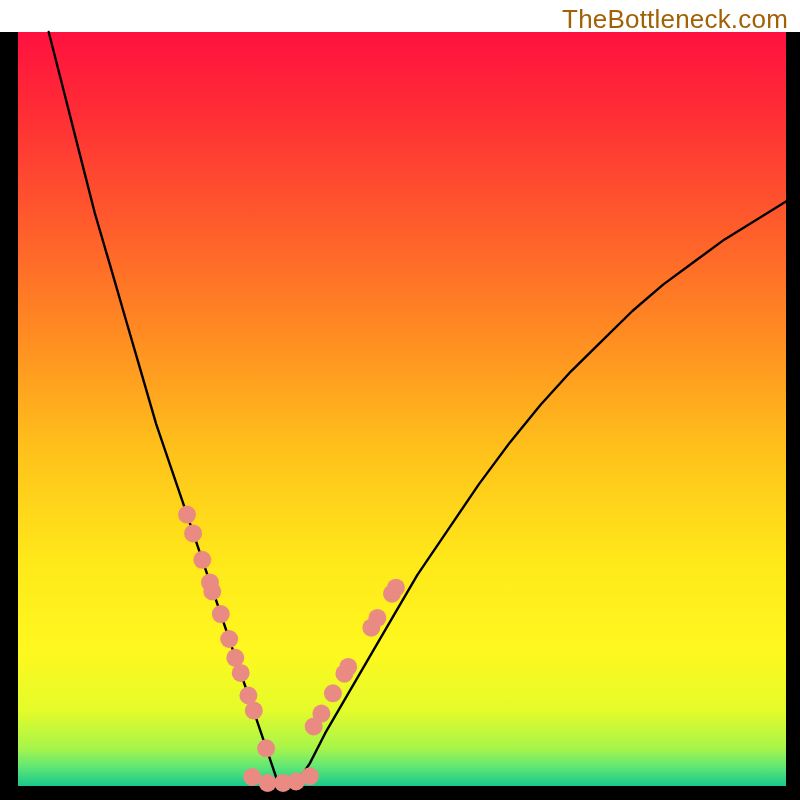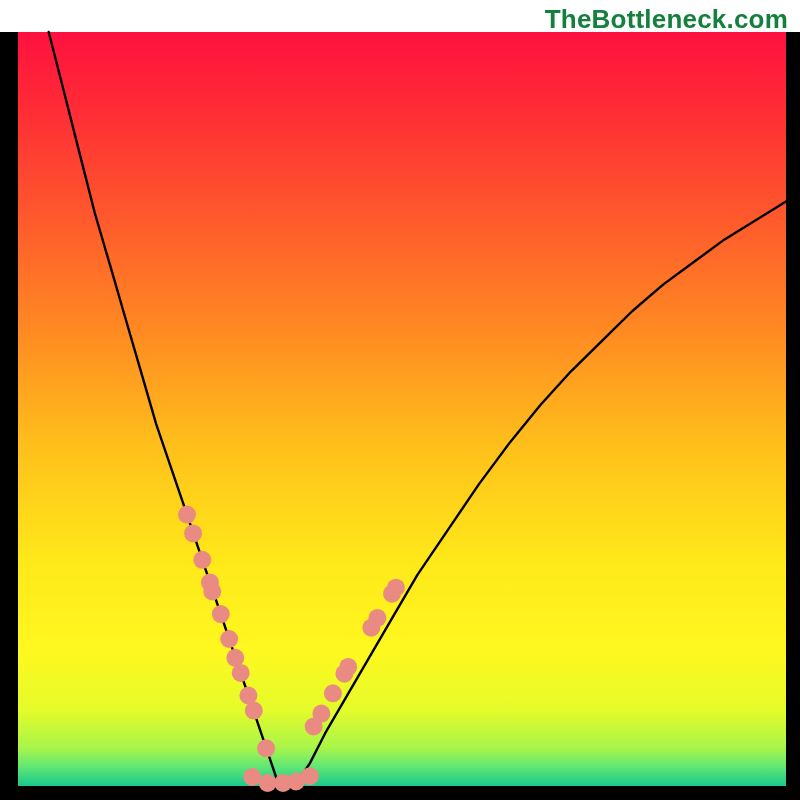--- a/index.html
+++ b/index.html
@@ -14,22 +14,22 @@
     position: relative;
     width: 800px;
     height: 800px;
   }
   .watermark {
     position: absolute;
     top: 4px;
     right: 12px;
     font-family: Arial, Helvetica, sans-serif;
     font-size: 26px;
-    font-weight: 700;
-    color: #15803d;
+    font-weight: 400;
+    color: #a16207;
     z-index: 10;
     letter-spacing: 0.2px;
   }
   svg {
     display: block;
   }
 </style>
 </head>
 <body>
 <div class="container">

